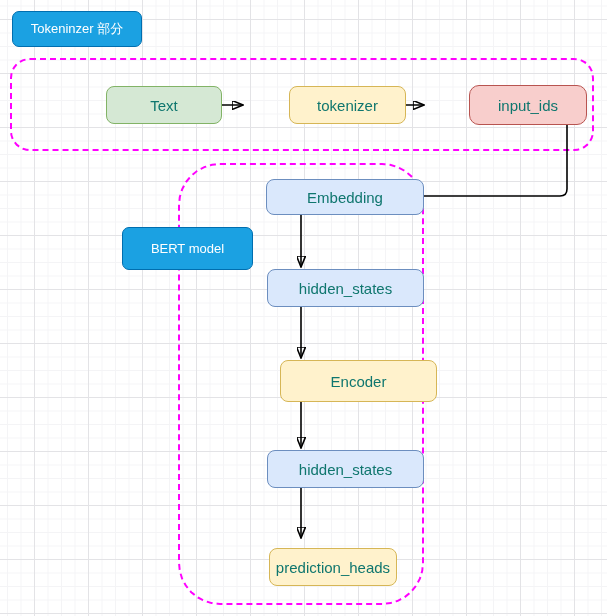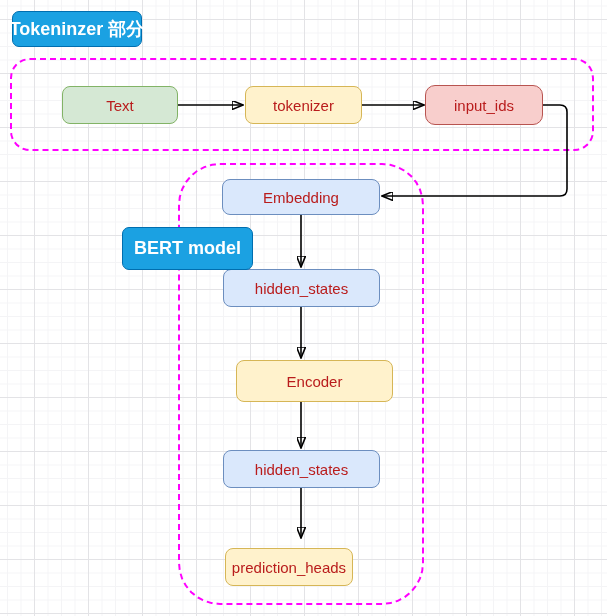--- a/index.html
+++ b/index.html
@@ -21,39 +21,40 @@
     position:absolute;
     border:2.2px dashed #FF00FF;
     background:transparent;
     box-sizing:border-box;
   }
   #container-tokenizer{left:10px;top:58px;width:584px;height:93px;border-radius:20px;}
   #container-bert{left:178px;top:163px;width:246px;height:442px;border-radius:42px;}
   .node{
     position:absolute;
     display:flex;align-items:center;justify-content:center;
-    font-size:15px;color:#b91c1c;
+    font-size:15px;color:#0f766e;
     border-radius:8px;border:1.4px solid;box-sizing:border-box;
     white-space:nowrap;
     z-index:3;
+    margin-left:44px;
   }
   #node-text{left:62px;top:86px;width:116px;height:38px;background:#D5E8D4;border-color:#82B366;}
   #node-tokenizer{left:245px;top:86px;width:117px;height:38px;background:#FFF2CC;border-color:#D6B656;}
   #node-input-ids{left:425px;top:85px;width:118px;height:40px;background:#F8CECC;border-color:#B85450;border-radius:10px;}
   #node-embedding{left:222px;top:179px;width:158px;height:36px;background:#DAE8FC;border-color:#6C8EBF;}
   #node-hidden-states-1{left:223px;top:269px;width:157px;height:38px;background:#DAE8FC;border-color:#6C8EBF;}
   #node-encoder{left:236px;top:360px;width:157px;height:42px;background:#FFF2CC;border-color:#D6B656;}
   #node-hidden-states-2{left:223px;top:450px;width:157px;height:38px;background:#DAE8FC;border-color:#6C8EBF;}
   #node-prediction-heads{left:225px;top:548px;width:128px;height:38px;background:#FFF2CC;border-color:#D6B656;}
   .section-label{
     position:absolute;
     background:#1BA1E2;border:1px solid #006EAF;color:#FFFFFF;
     border-radius:7px;
     display:flex;align-items:center;justify-content:center;
-    font-size:18px;font-weight:700;
+    font-size:13px;font-weight:400;
     z-index:4;
     white-space:nowrap;
   }
   #label-tokenizer-section{left:12px;top:11px;width:128px;height:34px;}
   #label-bert-model{left:74px;top:227px;width:129px;height:41px;margin-left:48px;}
   svg.arrows{
     position:absolute;left:0;top:0;z-index:2;
     pointer-events:none;
   }
   svg.arrows path{

